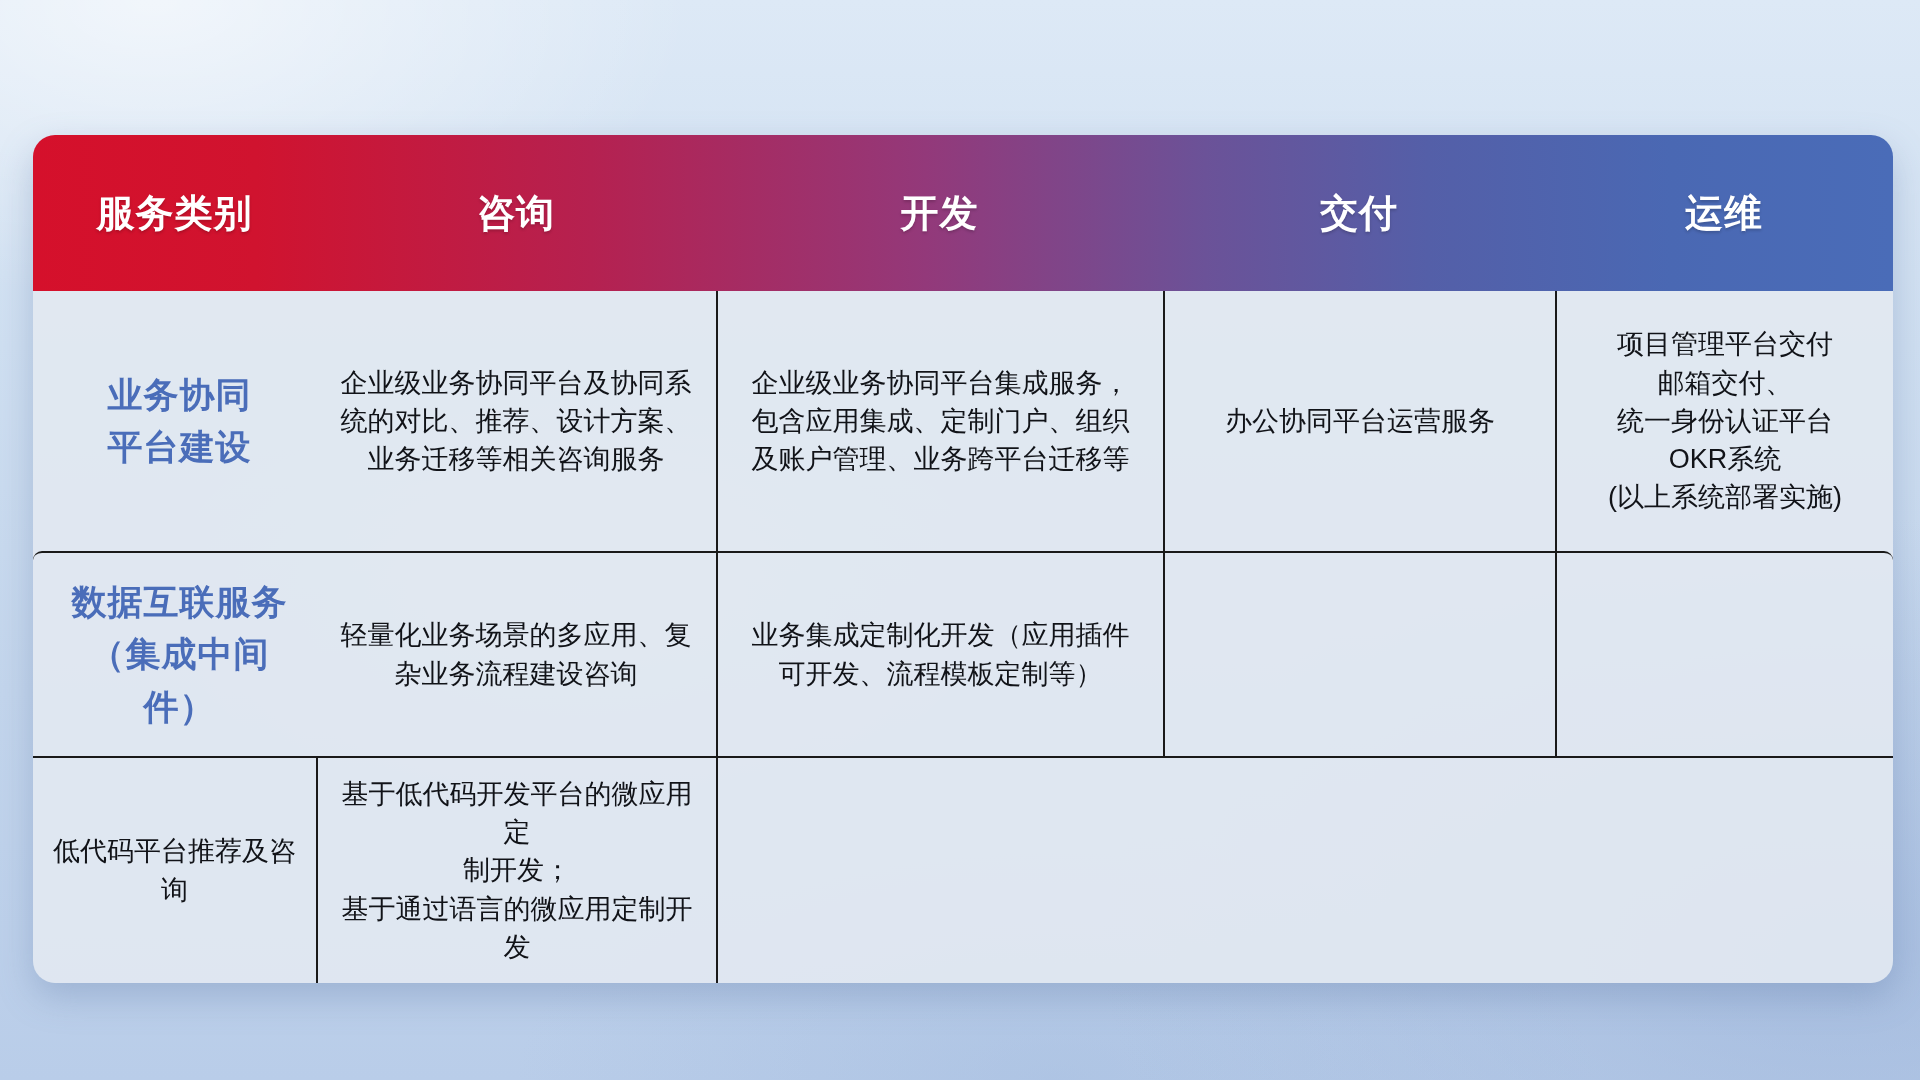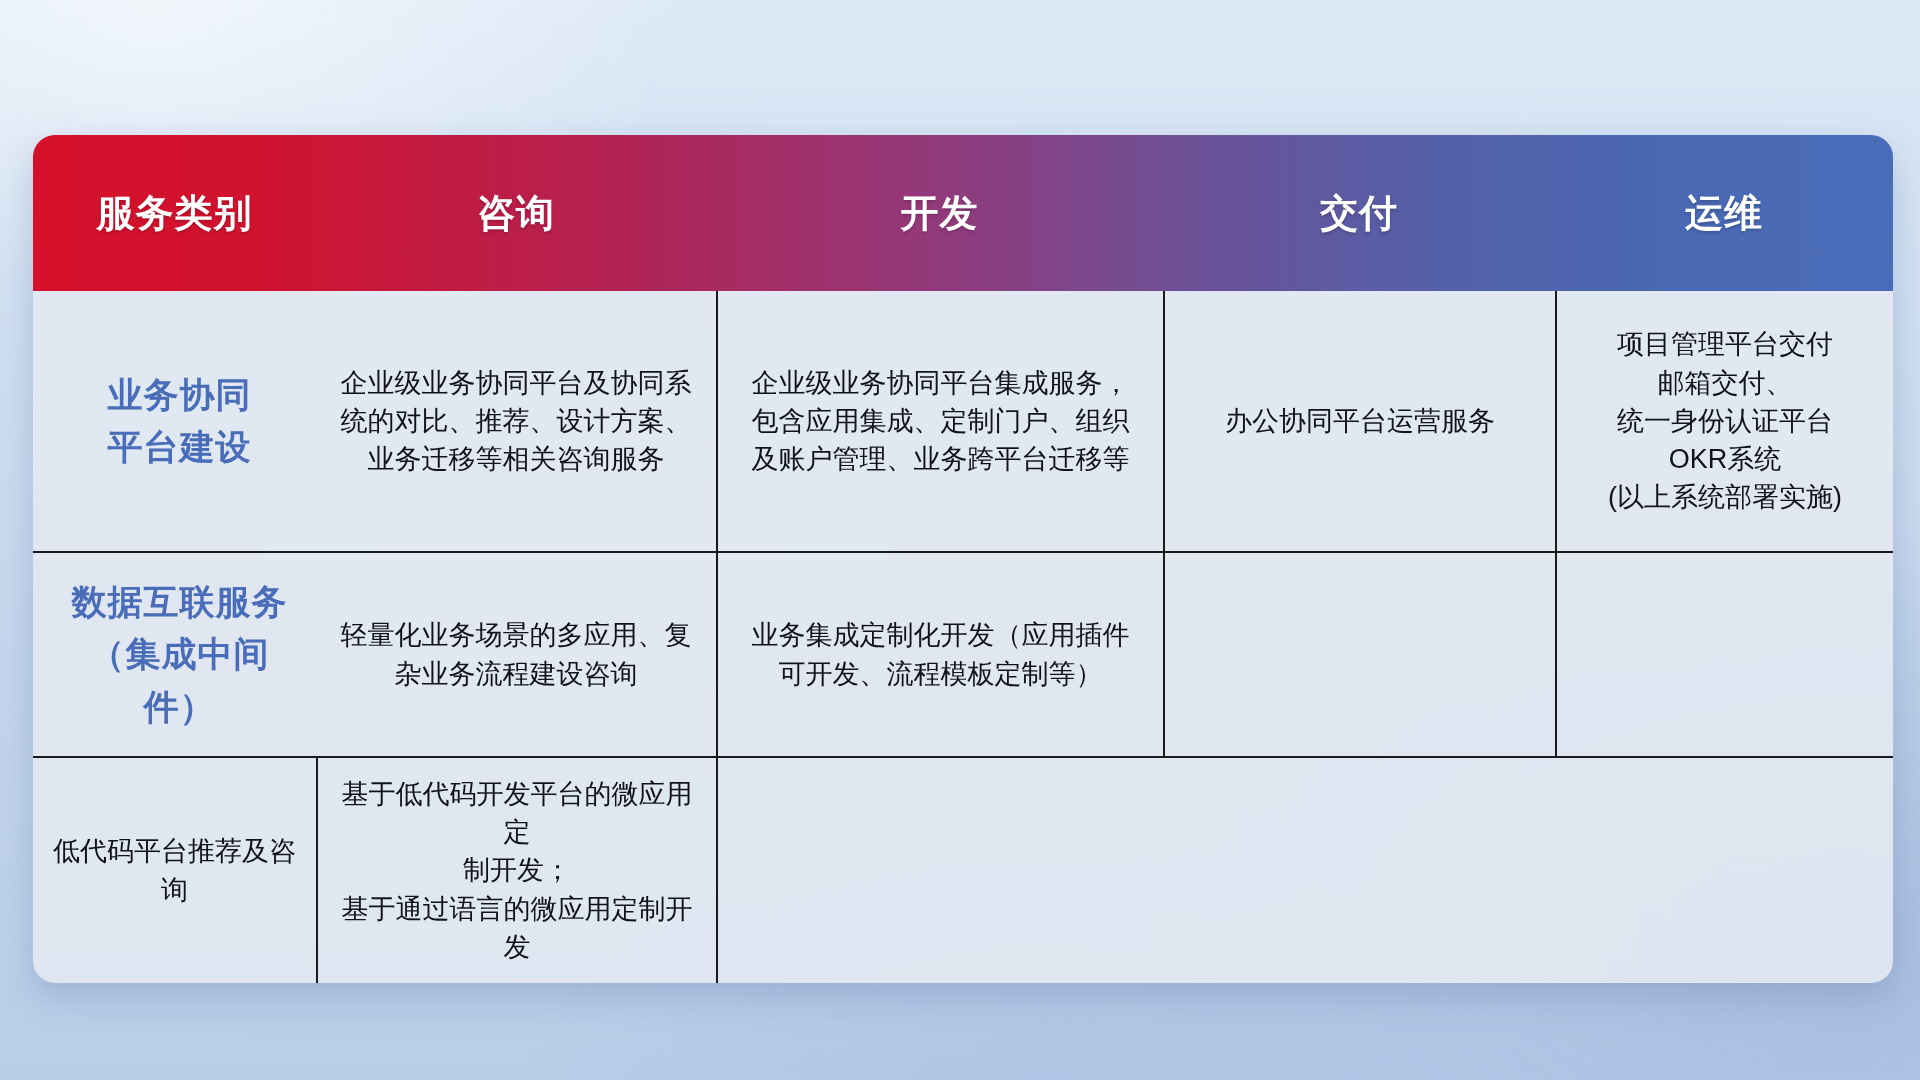--- a/index.html
+++ b/index.html
@@ -38,21 +38,21 @@
 
   .table-body {
     background:rgba(226,232,241,0.92);
     border-radius:0 0 22px 22px;
   }
   .body-row {
     display:grid;
     grid-template-columns:283px 400px 447px 392px 338px;
   }
   .body-row.r1 { height:260px; }
-  .body-row.r2 { height:205px; }
+  .body-row.r2 { height:205px;border-radius:9px; }
   .body-row.r3 { height:227px; }
   .body-row + .body-row { border-top:2px solid #1a1a1a; }
 
   .cell {
     display:flex; align-items:center; justify-content:center;
     text-align:center; padding:8px 14px;
     font-size:27px; line-height:1.42; color:#111318;
     white-space:pre-line;
   }
   .cell.vline { border-left:2px solid #1a1a1a; }

